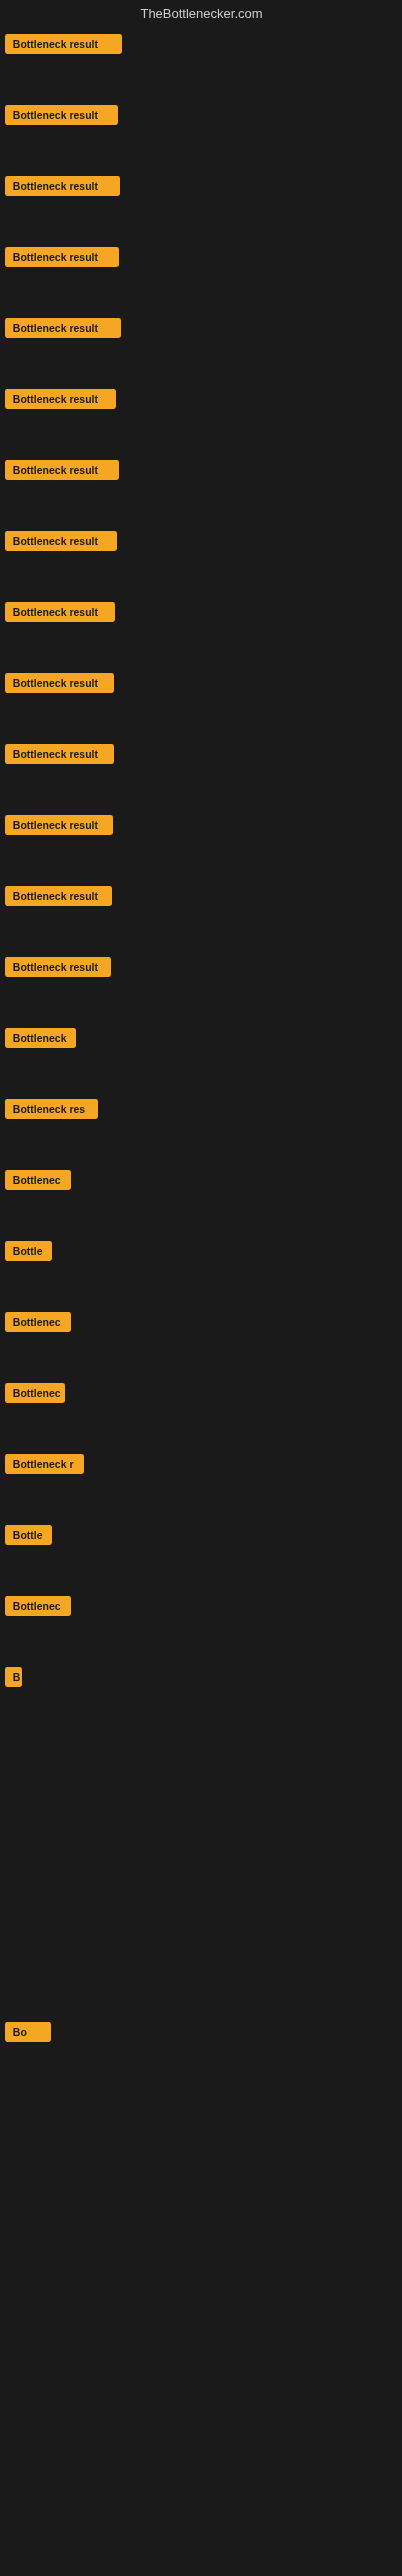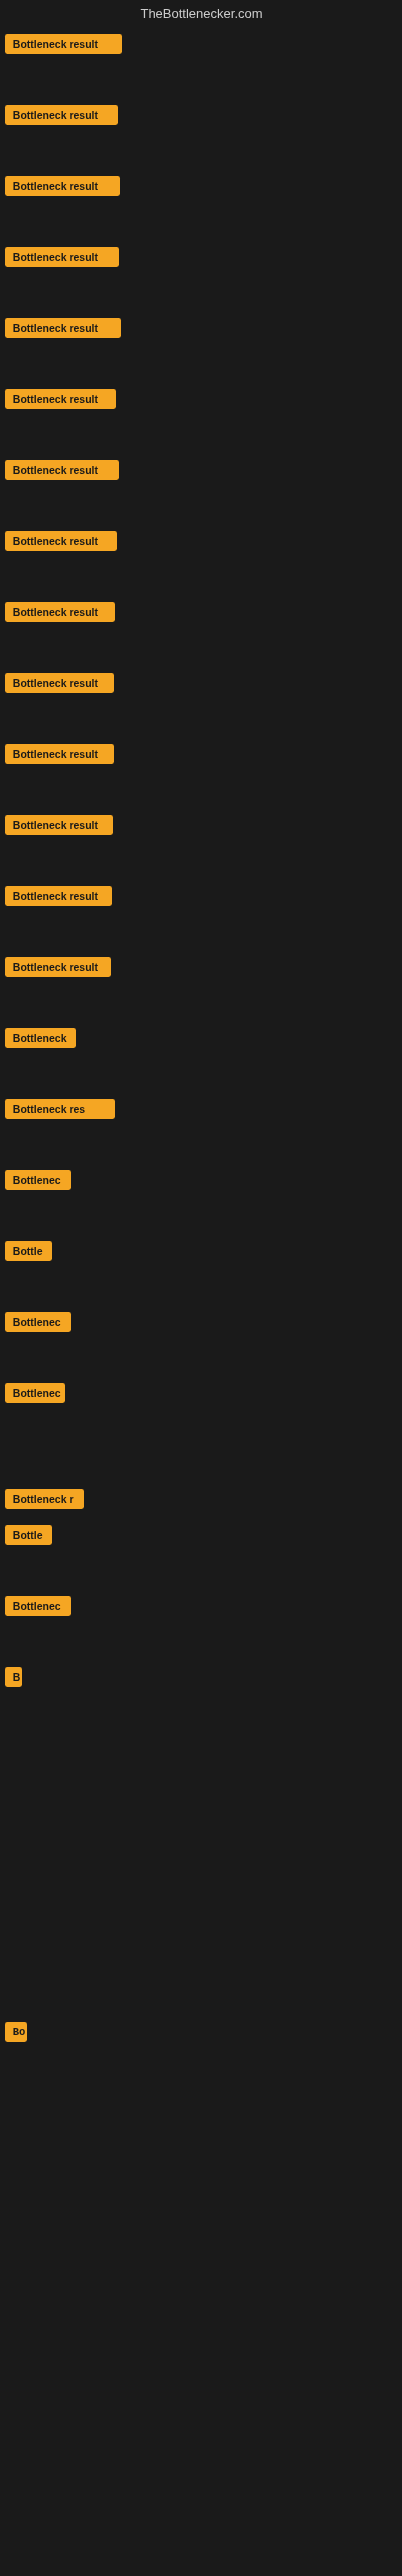--- a/index.html
+++ b/index.html
@@ -92,52 +92,52 @@
     <div class="bottleneck-item" style="height: 71px; align-items: flex-start; padding-top: 9.7px;">
       <span class="bottleneck-badge" style="width: 107px;">Bottleneck result</span>
     </div>
     <div class="bottleneck-item" style="height: 71px; align-items: flex-start; padding-top: 9.7px;">
       <span class="bottleneck-badge" style="width: 106px;">Bottleneck result</span>
     </div>
     <div class="bottleneck-item" style="height: 71px; align-items: flex-start; padding-top: 9.7px;">
       <span class="bottleneck-badge" style="width: 71px;">Bottleneck</span>
     </div>
     <div class="bottleneck-item" style="height: 71px; align-items: flex-start; padding-top: 9.7px;">
-      <span class="bottleneck-badge" style="width: 110px;">Bottleneck res</span>
+      <span class="bottleneck-badge" style="width: 93px;">Bottleneck res</span>
     </div>
     <div class="bottleneck-item" style="height: 71px; align-items: flex-start; padding-top: 9.7px;">
       <span class="bottleneck-badge" style="width: 66px;">Bottlenec</span>
     </div>
     <div class="bottleneck-item" style="height: 71px; align-items: flex-start; padding-top: 9.7px;">
       <span class="bottleneck-badge" style="width: 47px;">Bottle</span>
     </div>
     <div class="bottleneck-item" style="height: 71px; align-items: flex-start; padding-top: 9.7px;">
       <span class="bottleneck-badge" style="width: 66px;">Bottlenec</span>
     </div>
     <div class="bottleneck-item" style="height: 71px; align-items: flex-start; padding-top: 9.7px;">
       <span class="bottleneck-badge" style="width: 60px;">Bottlenec</span>
     </div>
-    <div class="bottleneck-item" style="height: 71px; align-items: flex-end; padding-top: 9.7px;">
+    <div class="bottleneck-item" style="height: 71px; align-items: flex-start; padding-top: 9.7px;">
       <span class="bottleneck-badge" style="width: 79px;">Bottleneck r</span>
     </div>
     <div class="bottleneck-item" style="height: 71px; align-items: flex-start; padding-top: 9.7px;">
       <span class="bottleneck-badge" style="width: 47px;">Bottle</span>
     </div>
     <div class="bottleneck-item" style="height: 71px; align-items: flex-start; padding-top: 9.7px;">
       <span class="bottleneck-badge" style="width: 66px;">Bottlenec</span>
     </div>
     <div class="bottleneck-item" style="height: 71px; align-items: flex-start; padding-top: 9.7px;">
       <span class="bottleneck-badge" style="width: 17.7px;">B</span>
     </div>
     <div class="bottleneck-item" style="height: 71px; align-items: flex-start; padding-top: 9.7px;"></div>
     <div class="bottleneck-item" style="height: 71px; align-items: flex-start; padding-top: 9.7px;"></div>
     <div class="bottleneck-item" style="height: 71px; align-items: flex-start; padding-top: 9.7px;"></div>
     <div class="bottleneck-item" style="height: 71px; align-items: flex-start; padding-top: 9.7px;"></div>
     <div class="bottleneck-item" style="height: 71px; align-items: flex-start; padding-top: 9.7px;">
-      <span class="bottleneck-badge" style="width: 22px; font-family: Liberation Mono, monospace;">Bo</span>
+      <span class="bottleneck-badge" style="width: 46px;">Bo</span>
     </div>
     <div class="bottleneck-item" style="height: 71px; align-items: flex-start; padding-top: 9.7px;"></div>
     <div class="bottleneck-item" style="height: 71px; align-items: flex-start; padding-top: 9.7px;"></div>
     <div class="bottleneck-item" style="height: 71px; align-items: flex-start; padding-top: 9.7px;"></div>
     <div class="bottleneck-item" style="height: 71px; align-items: flex-start; padding-top: 9.7px;"></div>
     <div class="bottleneck-item" style="height: 71px; align-items: flex-start; padding-top: 9.7px;"></div>
   </div>
 
 
 </body></html>

